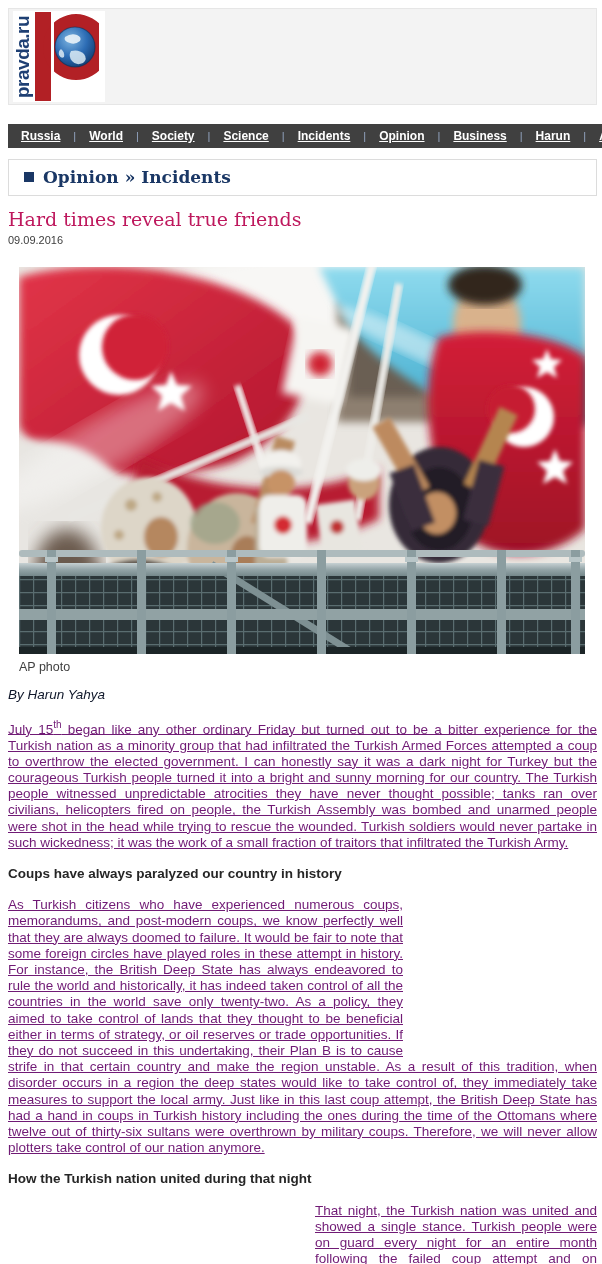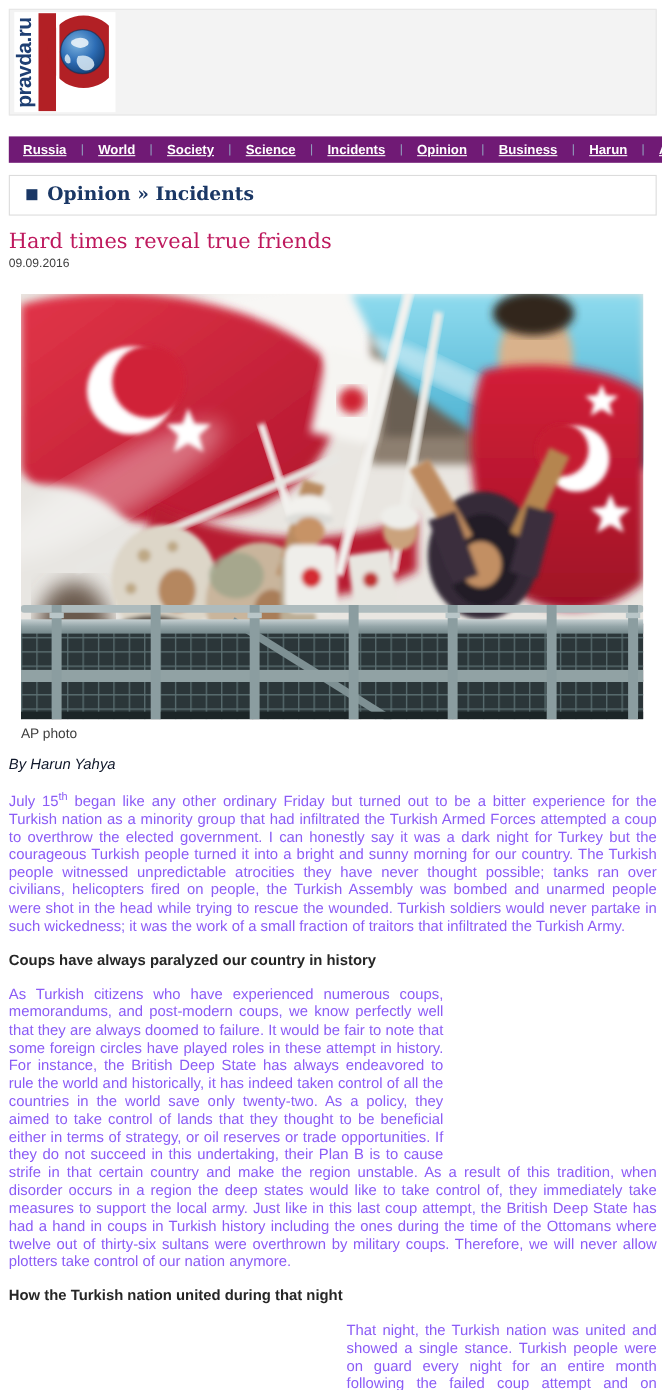--- a/index.html
+++ b/index.html
@@ -40,21 +40,21 @@
     line-height: 1;
     padding-left: 1px;
   }
   .logo svg { display: block; }
 
   
   .main-nav {
     margin: 19px 0 0 8px;
     width: 594px;
     height: 24px;
-    background: #701a75;
+    background: #404040;
     display: flex; align-items: center;
     padding: 0 0 0 13px;
     white-space: nowrap;
     overflow: hidden;
   }
   .main-nav a {
     color: #ffffff;
     font-size: 12px;
     font-weight: bold;
     text-decoration: underline;
@@ -122,22 +122,23 @@
     font-style: italic;
     font-size: 13.5px;
     color: #0f172a;
     margin-top: 13px;
   }
 
   .article p {
     font-size: 13.5px;
     line-height: 16.2px;
     text-align: justify;
-    color: #8b5cf6;
+    color: #701a75;
     margin: 0 0 15px 0;
+    text-decoration: underline;
   }
   .article p.first { margin-top: 15px; }
   .article h4 {
     font-size: 13.5px;
     font-weight: bold;
     color: #262626;
     margin: 0 0 15px 0;
     line-height: 16.2px;
   }
   sup { font-size: 10px; }

